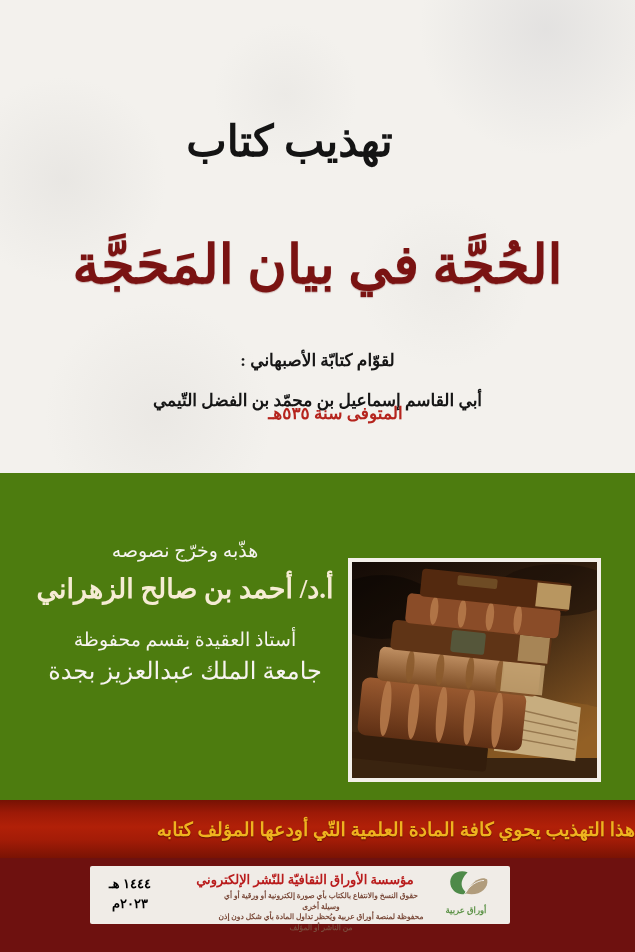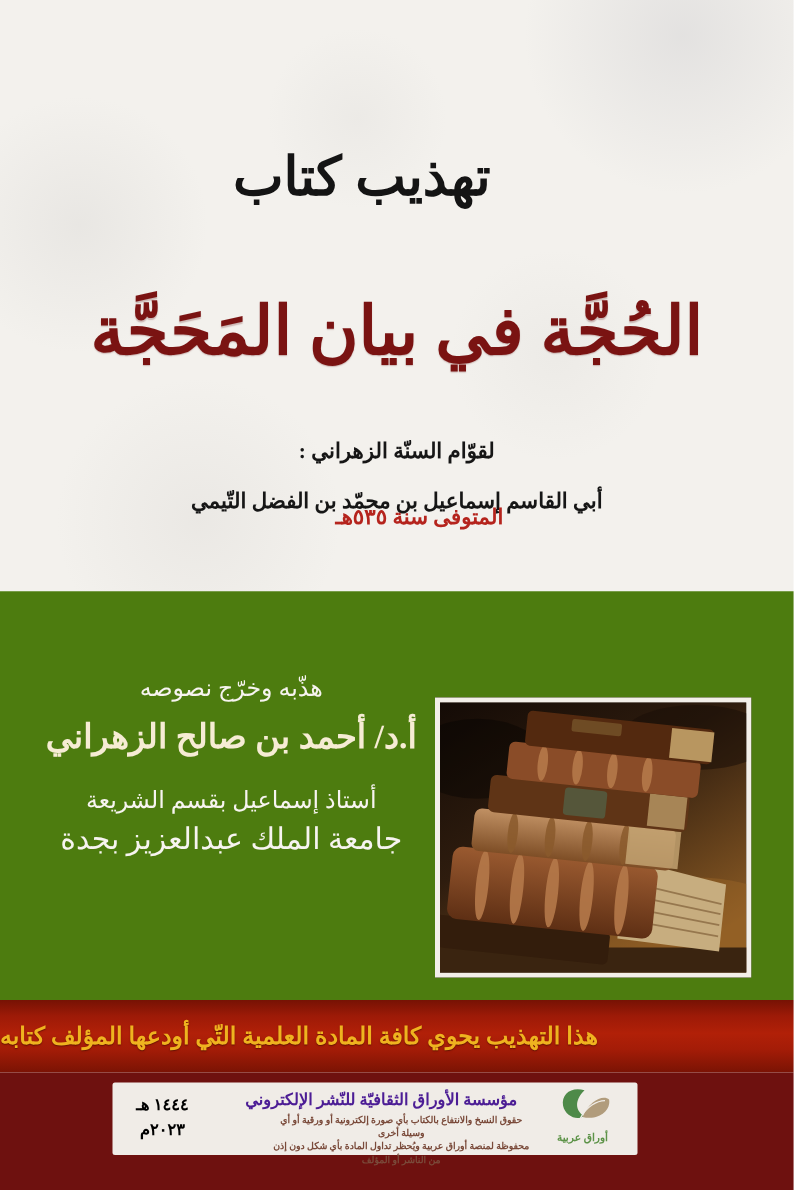--- a/index.html
+++ b/index.html
@@ -55,21 +55,21 @@
   .editor-title2{top:184px;font-size:24px;}
   .books-frame{
     position:absolute;left:348px;top:85px;width:253px;height:224px;margin:0;
     border:4px solid #f3efe9;background:#201208;
   }
   .books-frame svg{display:block;width:100%;height:100%;}
   
   .banner{
     position:absolute;top:800px;left:0;width:635px;height:58px;
     background:linear-gradient(#761204 0%,#9d1a07 22%,#b12008 46%,#a41c07 68%,#7a1304 100%);
-    display:flex;align-items:center;justify-content:flex-end;
+    display:flex;align-items:center;justify-content:flex-start;
   }
   .banner-text{
     font-size:19px;font-weight:bold;color:#efb31f;
     text-shadow:0 1px 1px rgba(60,10,0,.6);
   }
   
   .bottom{
     position:absolute;top:858px;left:0;width:635px;height:94px;
     background:#6e110f;
   }
@@ -77,45 +77,45 @@
     position:absolute;top:8px;left:90px;width:420px;height:58px;
     background:#f0ece7;border-radius:2px;direction:rtl;
   }
   .years{
     position:absolute;left:8px;top:8px;width:64px;text-align:center;
     color:#000000;font-size:13px;font-weight:bold;line-height:20px;direction:rtl;
   }
   .pub-block{
     position:absolute;left:95px;top:5px;width:240px;text-align:center;direction:rtl;
   }
-  .pub-name{font-size:13px;font-weight:bold;color:#4c1d95;line-height:17px;}
+  .pub-name{font-size:13px;font-weight:bold;color:#b91c1c;line-height:17px;}
   .rights{font-size:7.5px;line-height:10.5px;color:#7a4a3a;font-weight:bold;margin-top:3px;margin-left:32px;}
   .logo{
     position:absolute;right:4px;top:2px;width:80px;height:54px;text-align:center;
   }
   .logo svg{display:block;margin:1px auto 0;width:52px;height:36px;}
   .logo-text{font-size:8.5px;font-weight:bold;color:#5d9348;line-height:10px;}
 </style>
 </head>
 <body>
 
 <div class="cover">
 
   <section class="top">
     <div class="series-label">تهذيب كتاب</div>
     <h1 class="book-title">الحُجَّة في بيان المَحَجَّة</h1>
-    <div class="attr1">لقوّام السنّة الزهراني :</div>
+    <div class="attr1">لقوّام كتابّة الأصبهاني :</div>
     <div class="attr2">أبي القاسم إسماعيل بن محمّد بن الفضل التّيمي</div>
     <div class="death-year">المتوفى سنة ٥٣٥هـ</div>
   </section>
 
   <section class="mid">
     <div class="mid-line editor-intro">هذّبه وخرّج نصوصه</div>
     <div class="mid-line editor-name">أ.د/ أحمد بن صالح الزهراني</div>
-    <div class="mid-line editor-title1">أستاذ إسماعيل بقسم الشريعة</div>
+    <div class="mid-line editor-title1">أستاذ العقيدة بقسم محفوظة</div>
     <div class="mid-line editor-title2">جامعة الملك عبدالعزيز بجدة</div>
 
     <figure class="books-frame">
       <svg viewBox="0 0 245 216" preserveAspectRatio="none">
         <defs>
           <linearGradient id="bgGrad" x1="0" y1="0" x2="0.7" y2="1">
             <stop offset="0" stop-color="#140b06"></stop>
             <stop offset="0.45" stop-color="#2e1c0e"></stop>
             <stop offset="1" stop-color="#8a5a24"></stop>
           </linearGradient>

